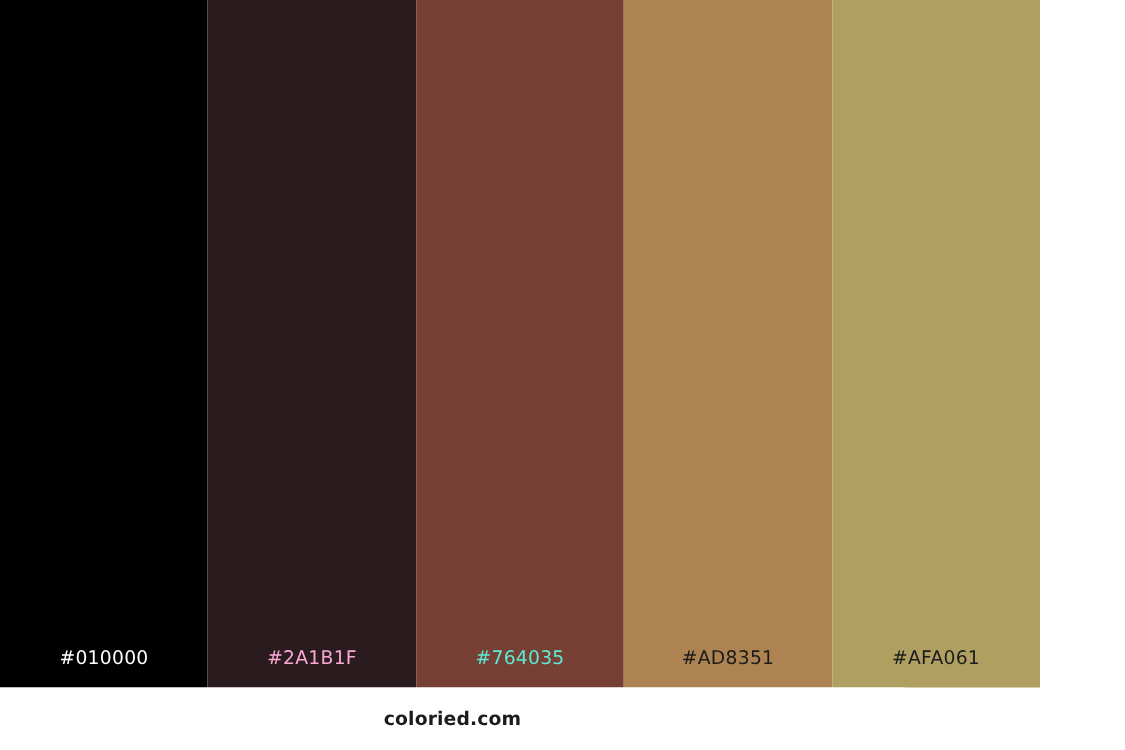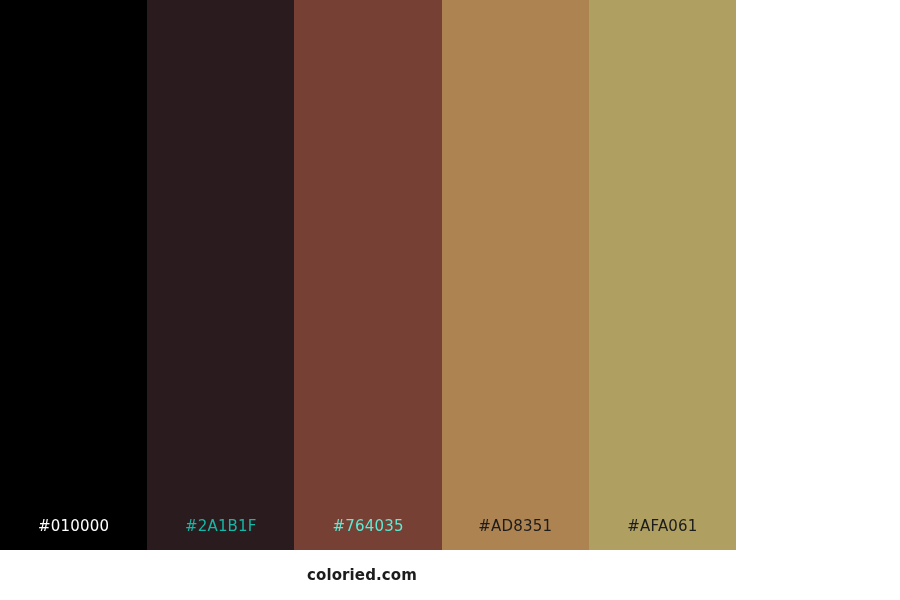--- a/index.html
+++ b/index.html
@@ -17,21 +17,21 @@
   #palette-page {
     position: relative;
     width: 900px;
     height: 600px;
     background: #ffffff;
   }
   #swatch-strip {
     position: absolute;
     left: 0;
     top: 0;
-    width: 736px;
+    width: 832px;
     height: 550px;
     display: flex;
     flex-direction: row;
     align-items: stretch;
   }
   .swatch {
     flex: 1 1 180px;
     width: 180px;
     height: 550px;
     position: relative;
@@ -75,21 +75,21 @@
 
 <div id="palette-page" style="background-color: rgb(255, 255, 255);">
 
   <div id="swatch-strip">
 
     <div class="swatch" style="background-color: rgb(1, 0, 0);">
       <span class="swatch-label" style="color: rgb(255, 255, 255);">#010000</span>
     </div>
 
     <div class="swatch" style="background-color: rgb(42, 27, 31);">
-      <span class="swatch-label" style="color: #14b8a6;">#2A1B1F</span>
+      <span class="swatch-label" style="color: #f9a8d4;">#2A1B1F</span>
     </div>
 
     <div class="swatch" style="background-color: rgb(118, 64, 53);">
       <span class="swatch-label" style="color: #5eead4;">#764035</span>
     </div>
 
     <div class="swatch" style="background-color: rgb(173, 131, 81);">
       <span class="swatch-label" style="color: rgb(28, 28, 28);">#AD8351</span>
     </div>
 

